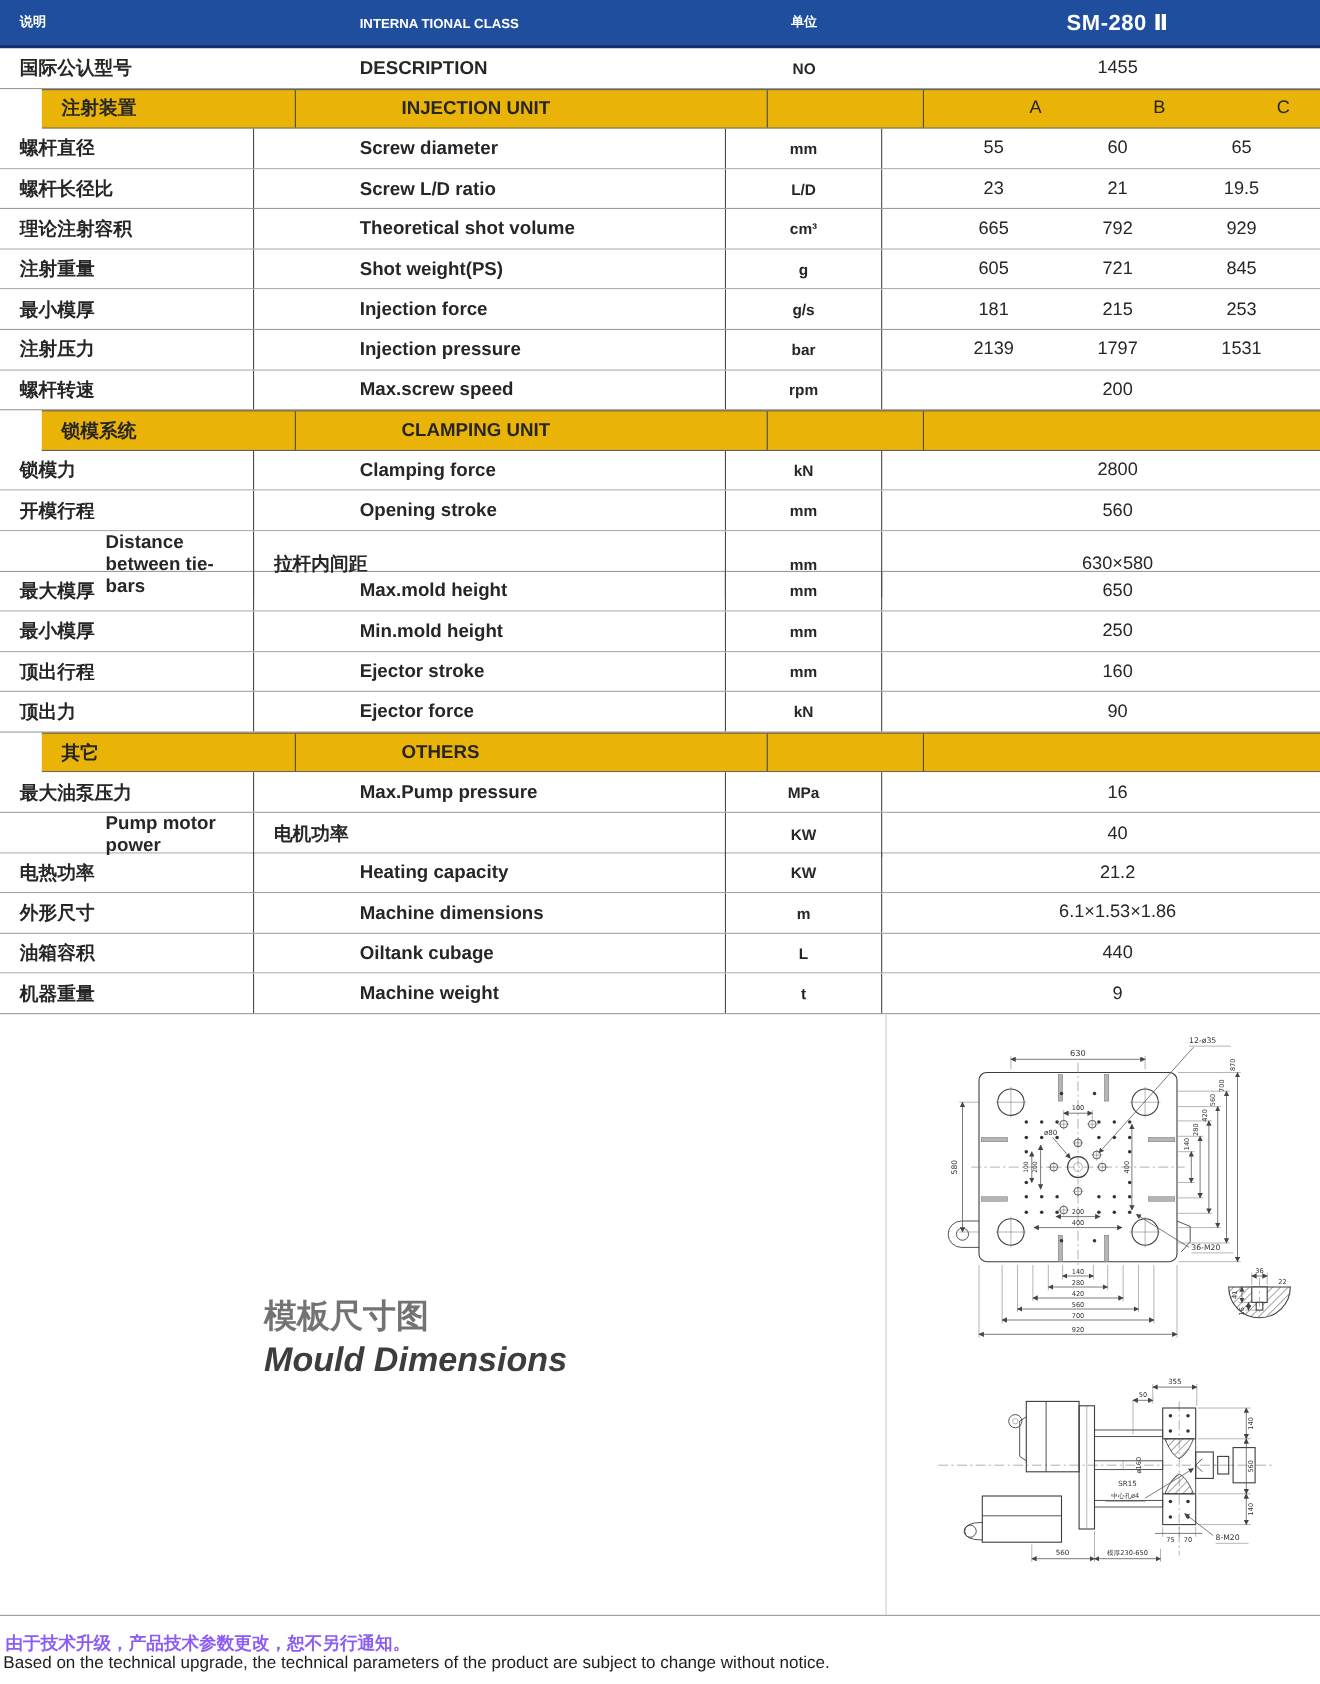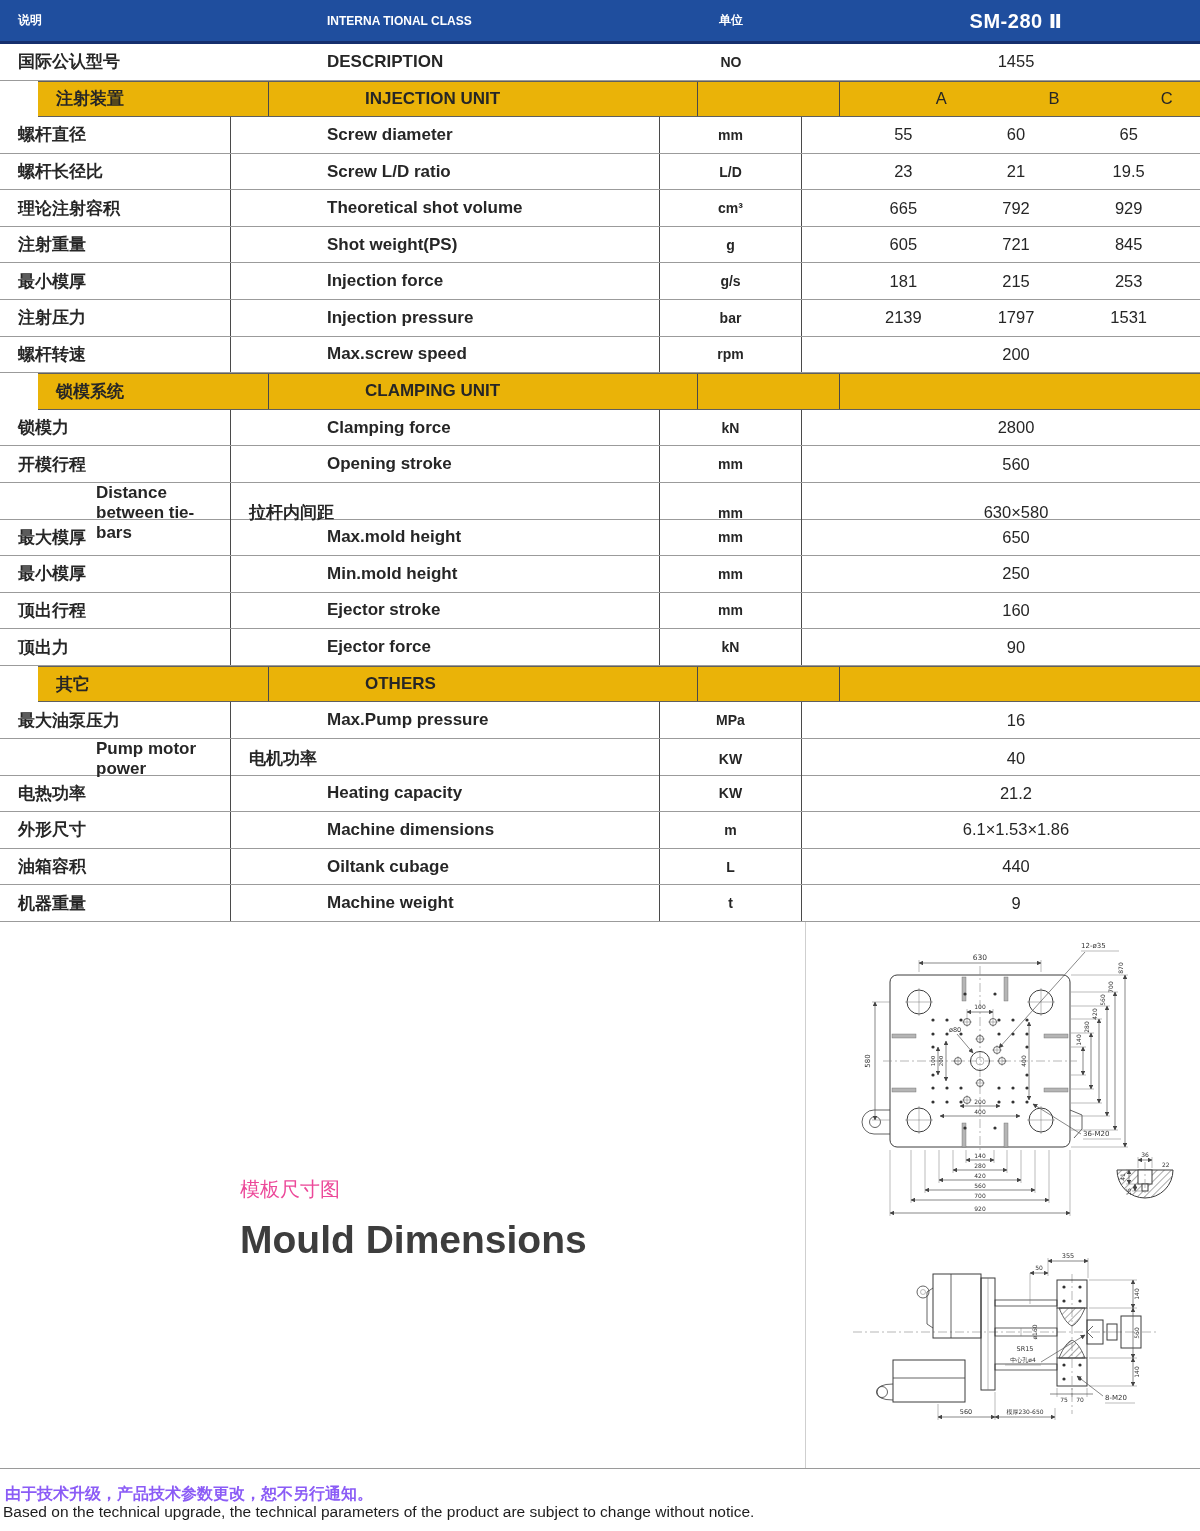--- a/index.html
+++ b/index.html
@@ -18,22 +18,22 @@
   .c3{justify-content:center;font-size:14px;font-weight:600;}
   .c4{justify-content:center;font-size:16.5px;font-weight:500;padding:0 15px 0 45px;}
   .c4.cols{display:grid;grid-template-columns:1fr 1fr 1fr;align-items:center;}
   .c4.cols span{text-align:center;}
   .vr .c1,.vr .c2,.vr .c3{border-right:1.5px solid #4a4a4a;}
   .t-head .c1,.t-head .c2,.t-head .c3{font-size:12px;font-weight:bold;}
   .t-head .c4{font-size:20px;font-weight:bold;letter-spacing:.5px;}
 
   
   .draw-divider{position:absolute;left:805px;top:922px;width:1px;height:546px;background:#cfcfcf;}
-  .mould-title-cn{position:absolute;left:240px;top:1176px;font-size:20px;font-weight:normal;color:#ec4899;}
-  .mould-title-en{position:absolute;left:240px;top:1218px;font-size:39px;font-weight:bold;color:#3d3d3d;}
+  .mould-title-cn{position:absolute;left:240px;top:1176px;font-size:30px;font-weight:bold;color:#737373;}
+  .mould-title-en{position:absolute;left:240px;top:1218px;font-size:31px;font-weight:bold;color:#3d3d3d;font-style:italic;}
   .drawing1{position:absolute;left:845px;top:930px;}
   .drawing2{position:absolute;left:845px;top:1248px;}
 
   
   .ln{stroke:#3c3c3c;stroke-width:1;fill:none;}
   .ln2{stroke:#3c3c3c;stroke-width:.8;fill:none;}
   .thin{stroke:#777;stroke-width:.5;fill:none;}
   .dim{stroke:#555;stroke-width:.7;fill:none;}
   .cl{stroke:#888;stroke-width:.6;stroke-dasharray:9 3 2 3;fill:none;}
   .slot{fill:#b5b5b5;stroke:#666;stroke-width:.4;}

